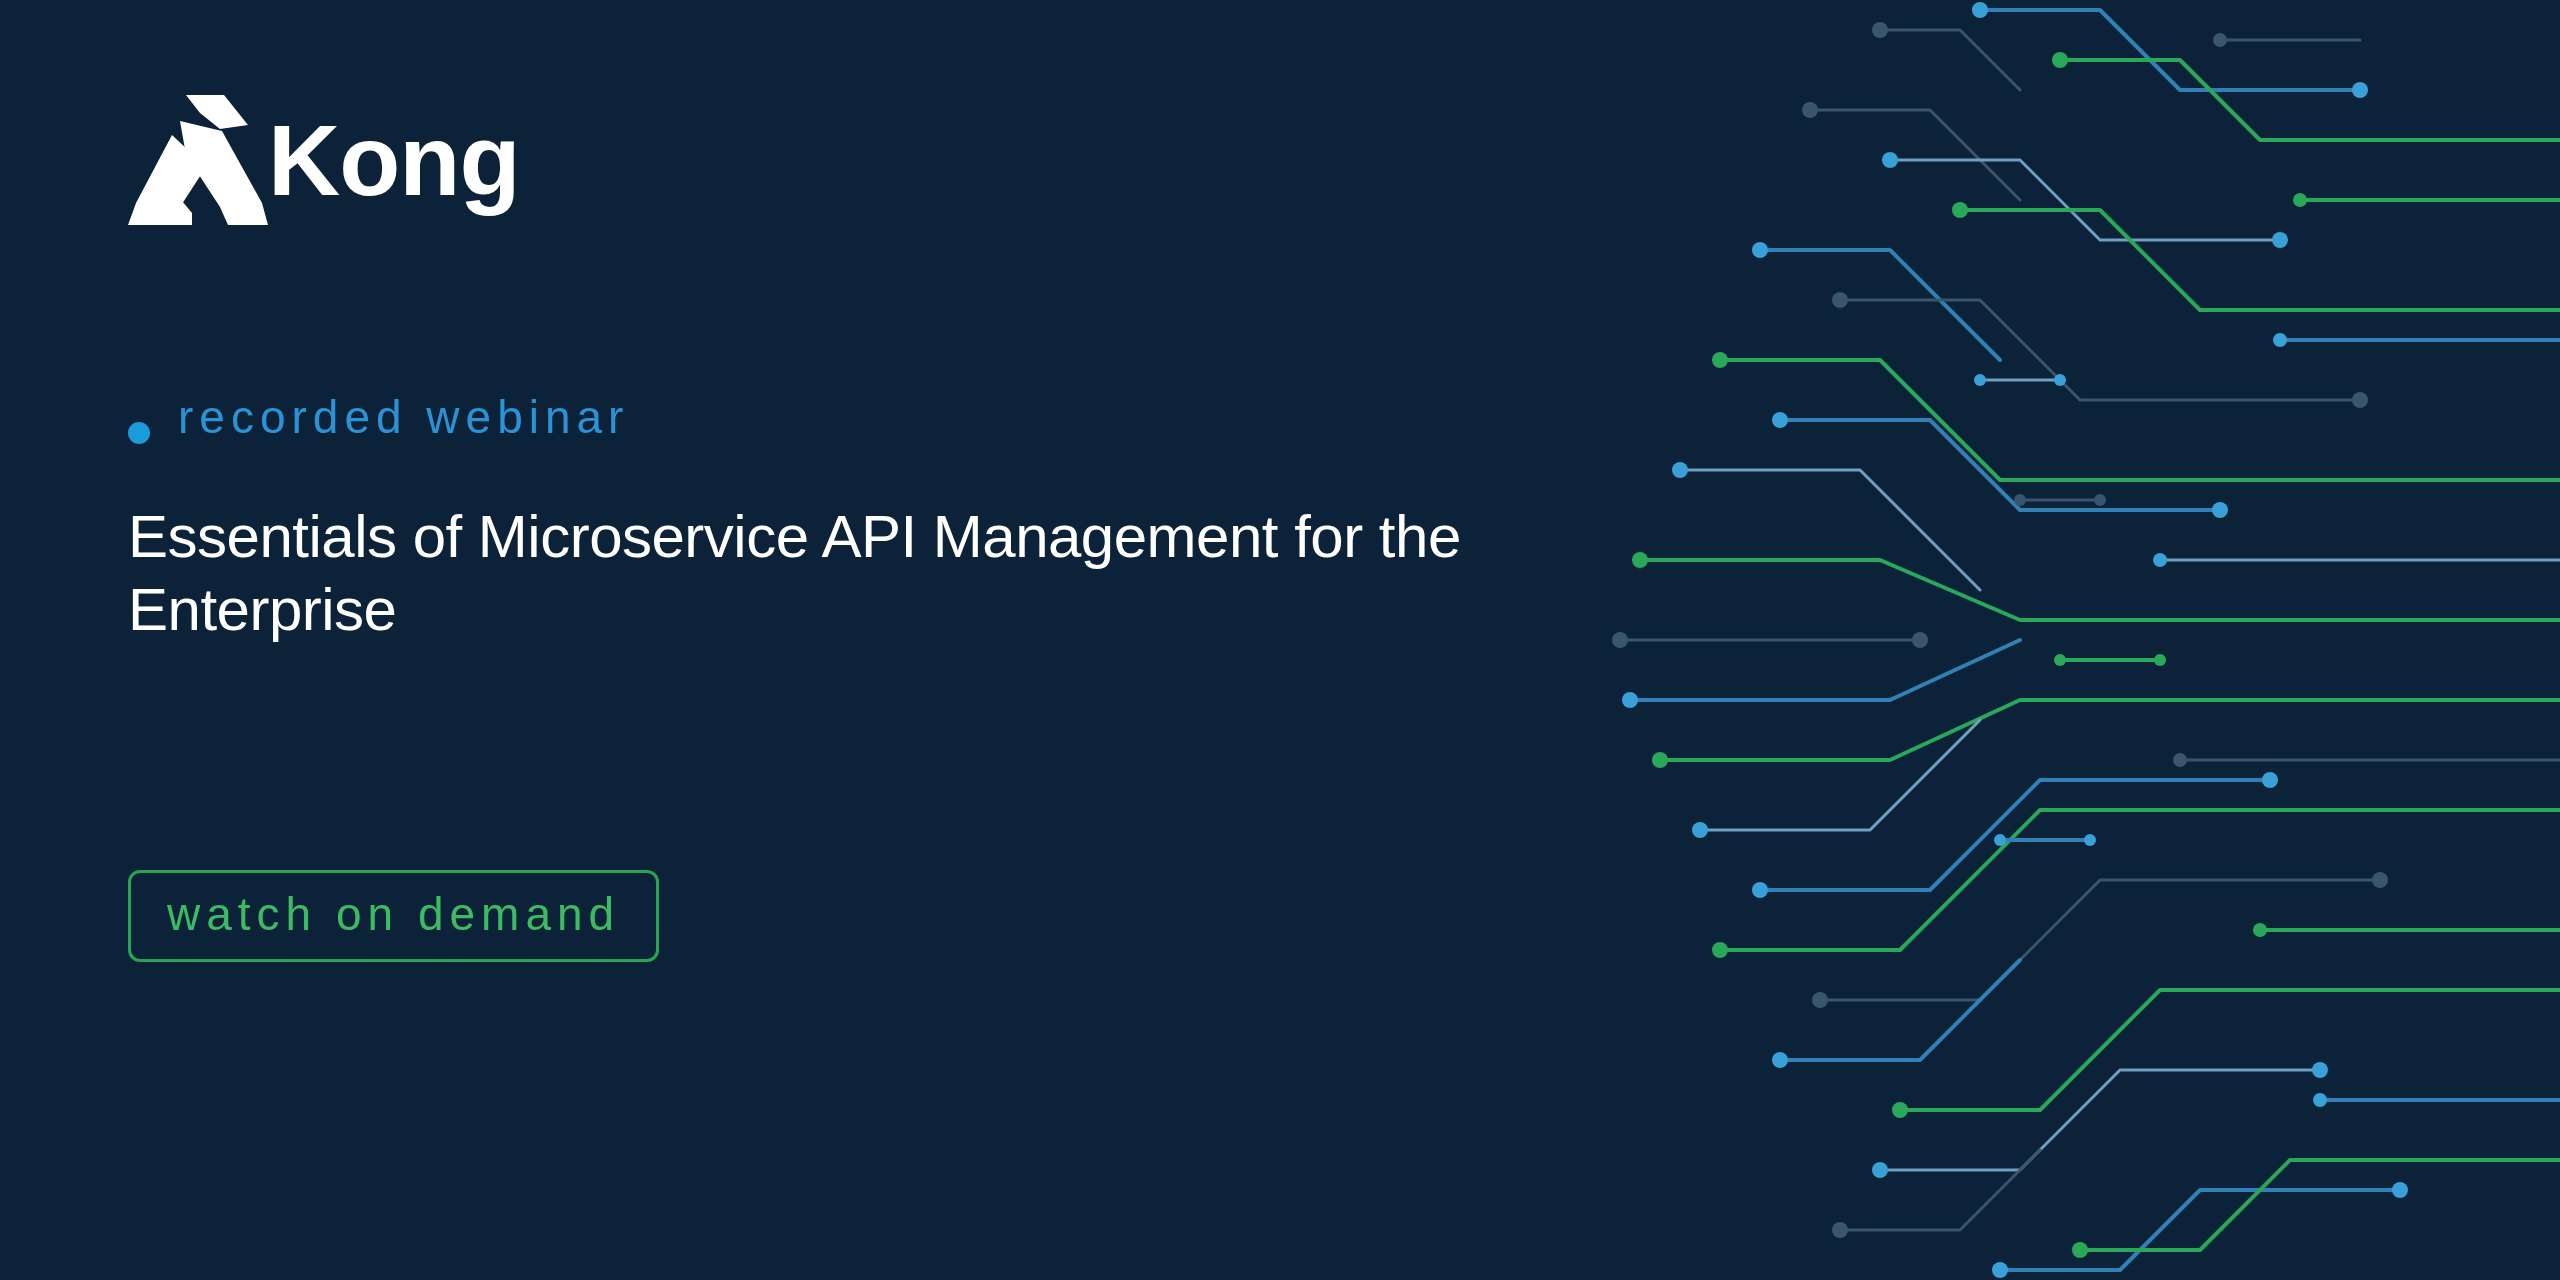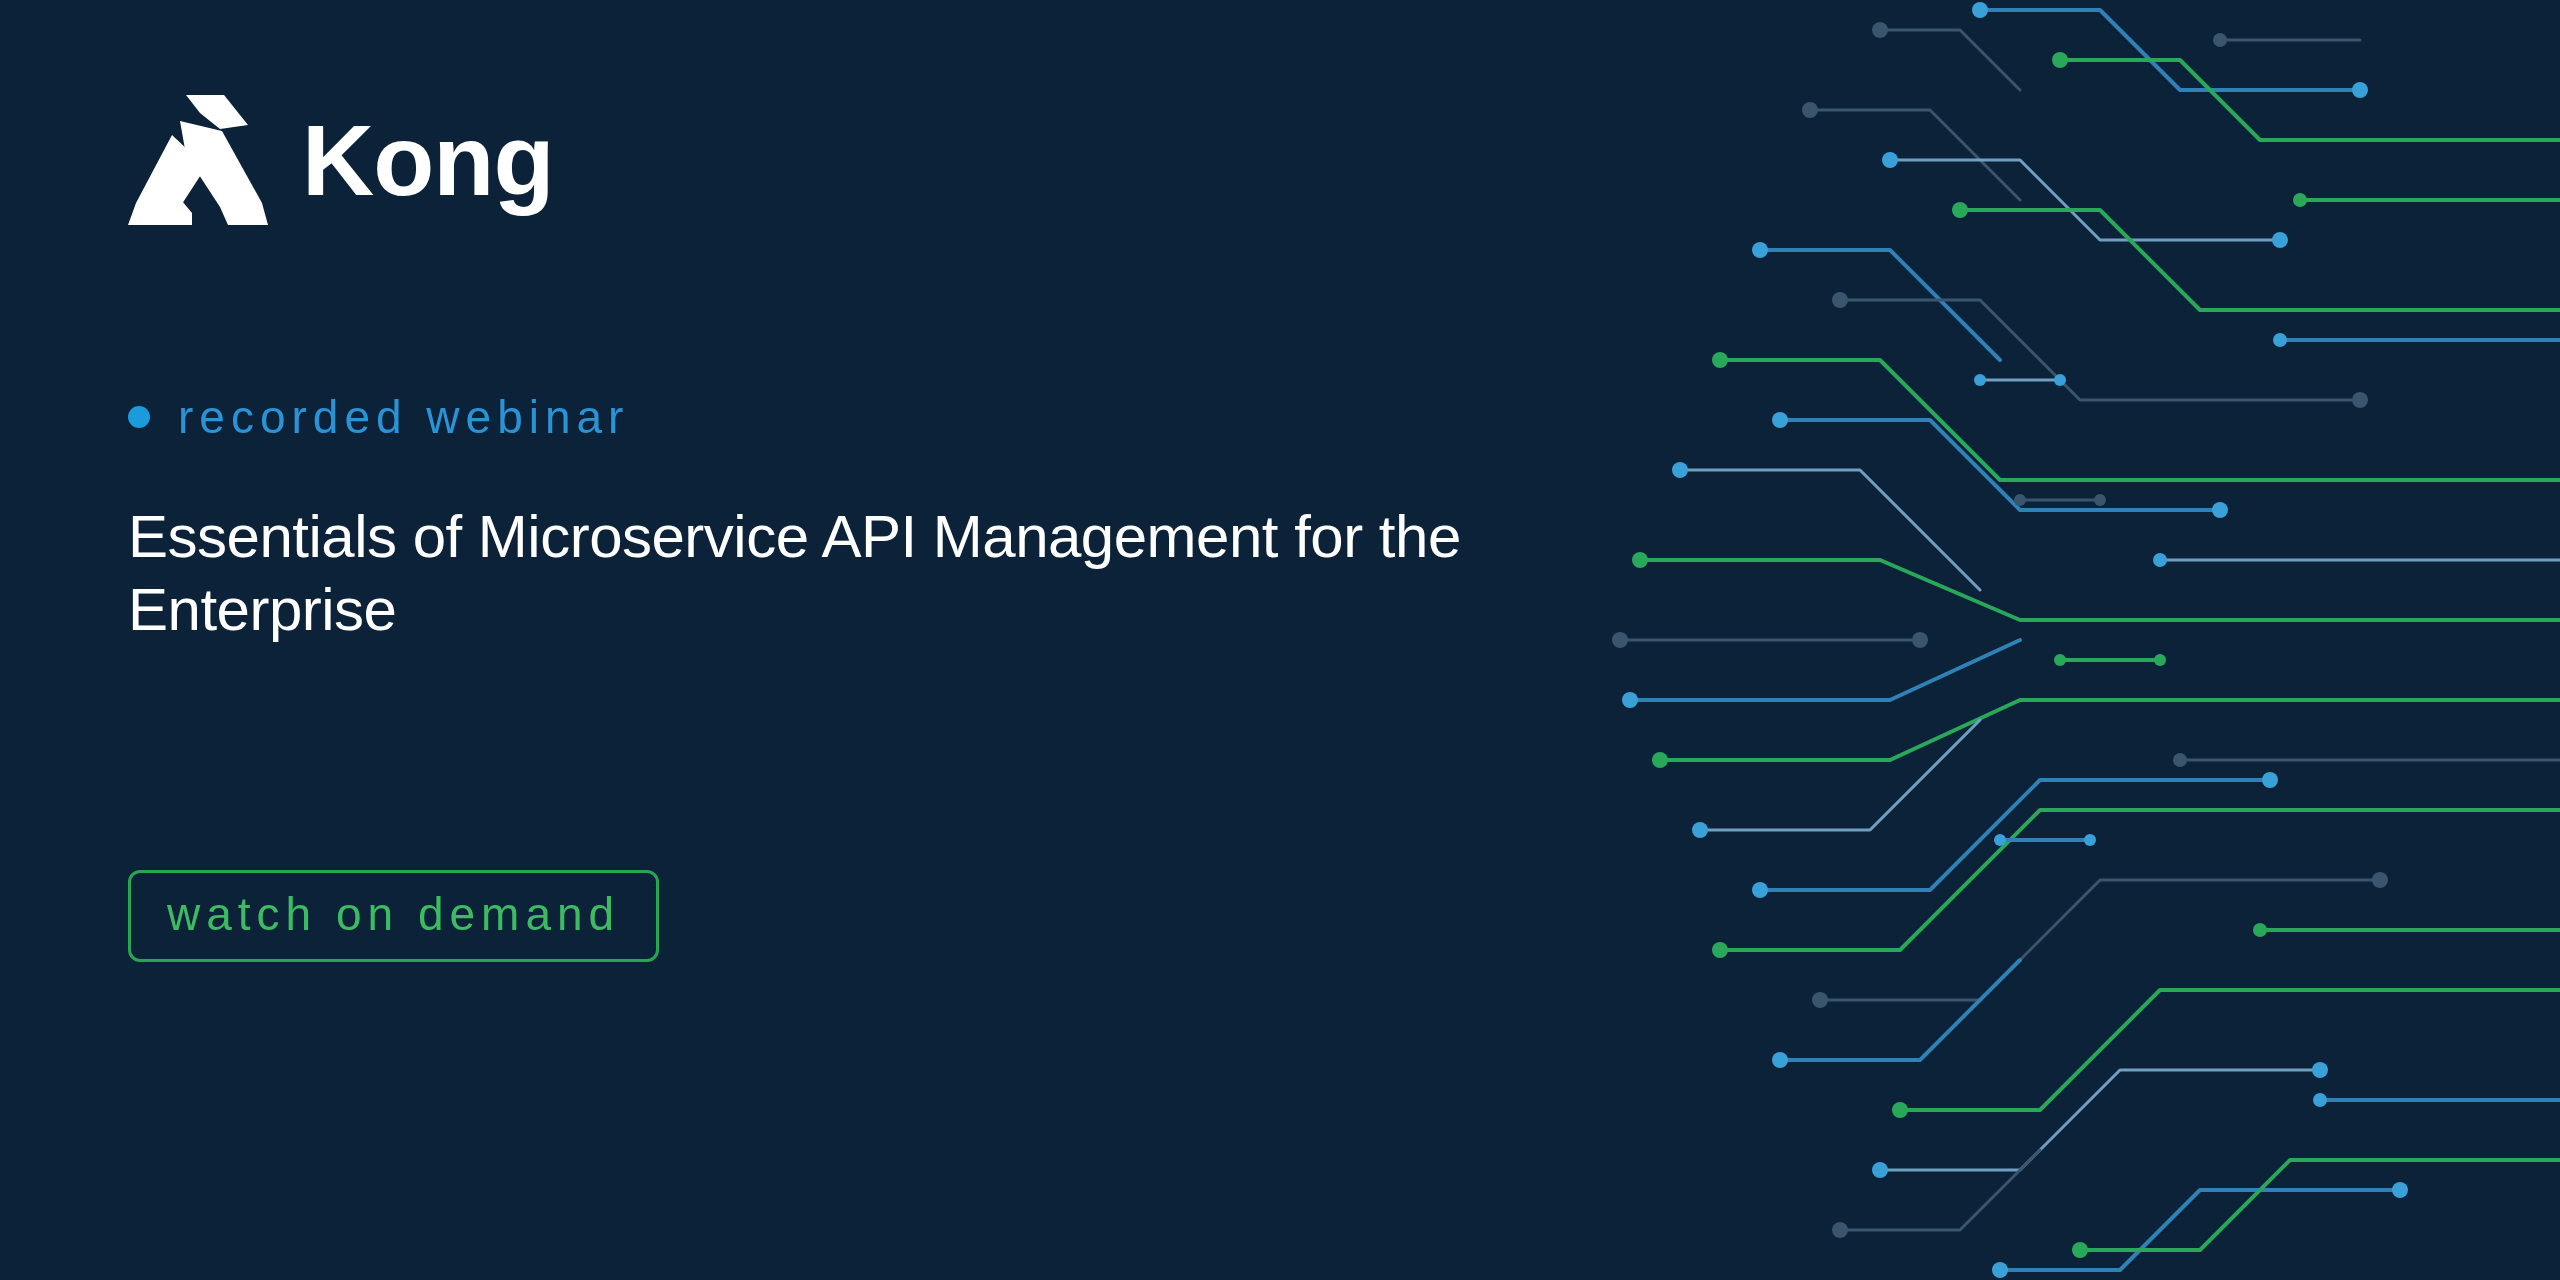--- a/index.html
+++ b/index.html
@@ -16,38 +16,37 @@
     height: 1280px;
     position: relative;
     background: #0c2238;
   }
   .logo {
     position: absolute;
     top: 95px;
     left: 128px;
     display: flex;
     align-items: center;
-    gap: 34px;
   }
   .logo-mark {
     width: 140px;
     height: 130px;
   }
   .logo-text {
     font-size: 100px;
     font-weight: 700;
     letter-spacing: -1px;
     color: #ffffff;
   }
   .eyebrow {
     position: absolute;
     top: 390px;
     left: 128px;
     display: flex;
-    align-items: center;
+    align-items: flex-end;
     gap: 28px;
   }
   .eyebrow-dot {
     width: 22px;
     height: 22px;
     border-radius: 50%;
     background: #1a9bdc;
   }
   .eyebrow-text {
     font-size: 46px;

